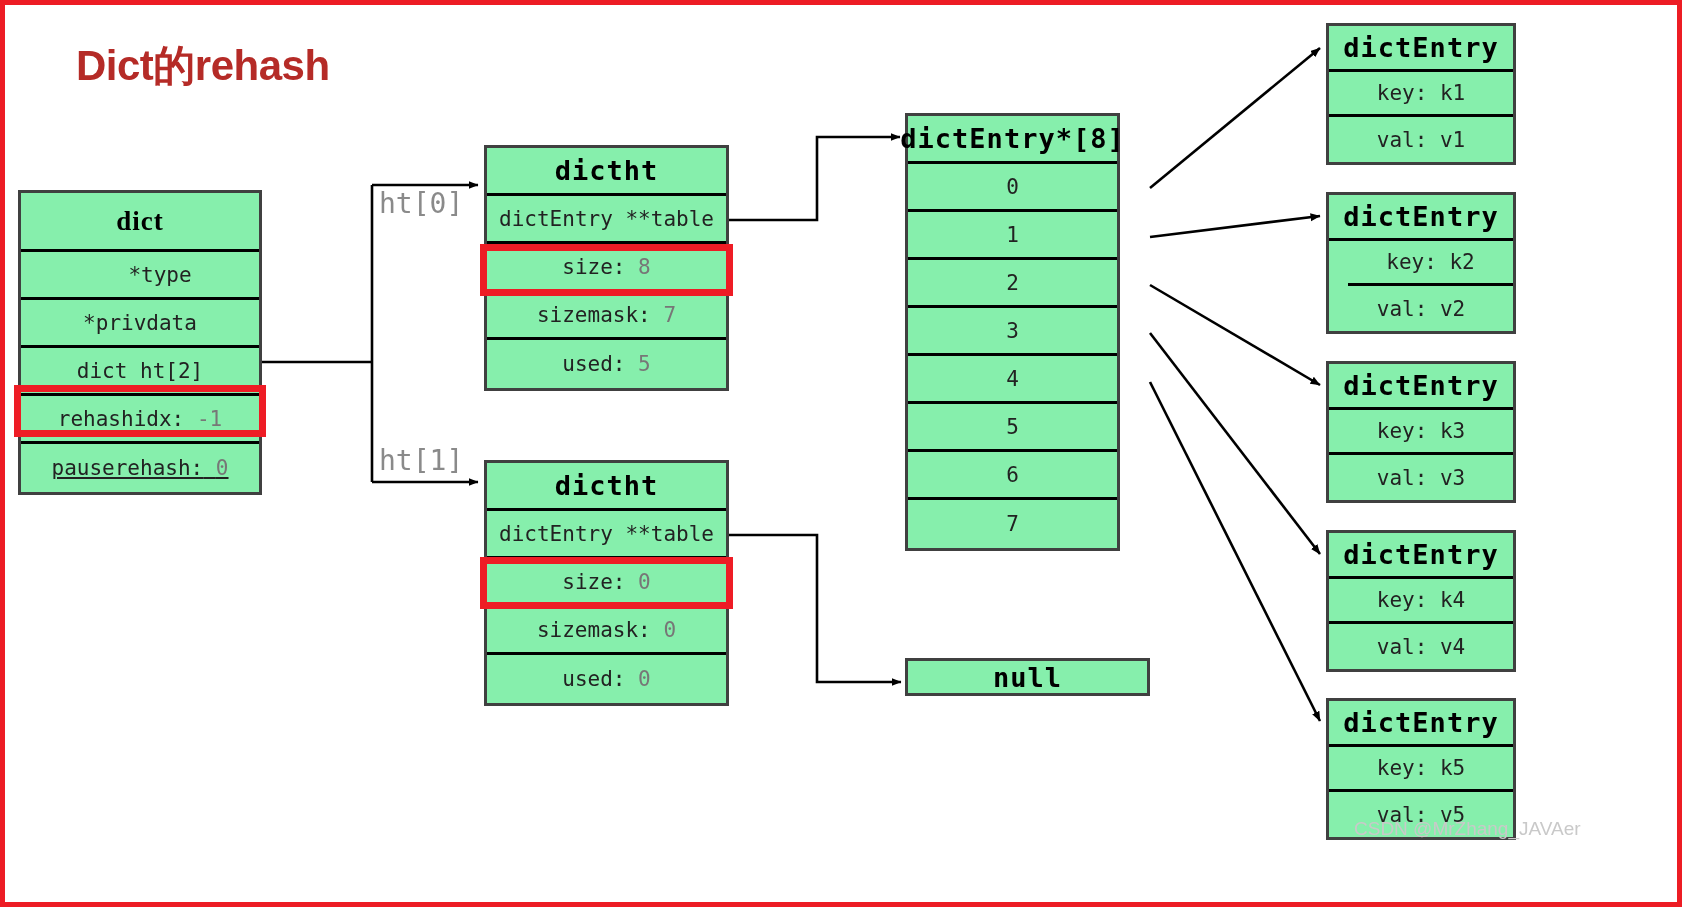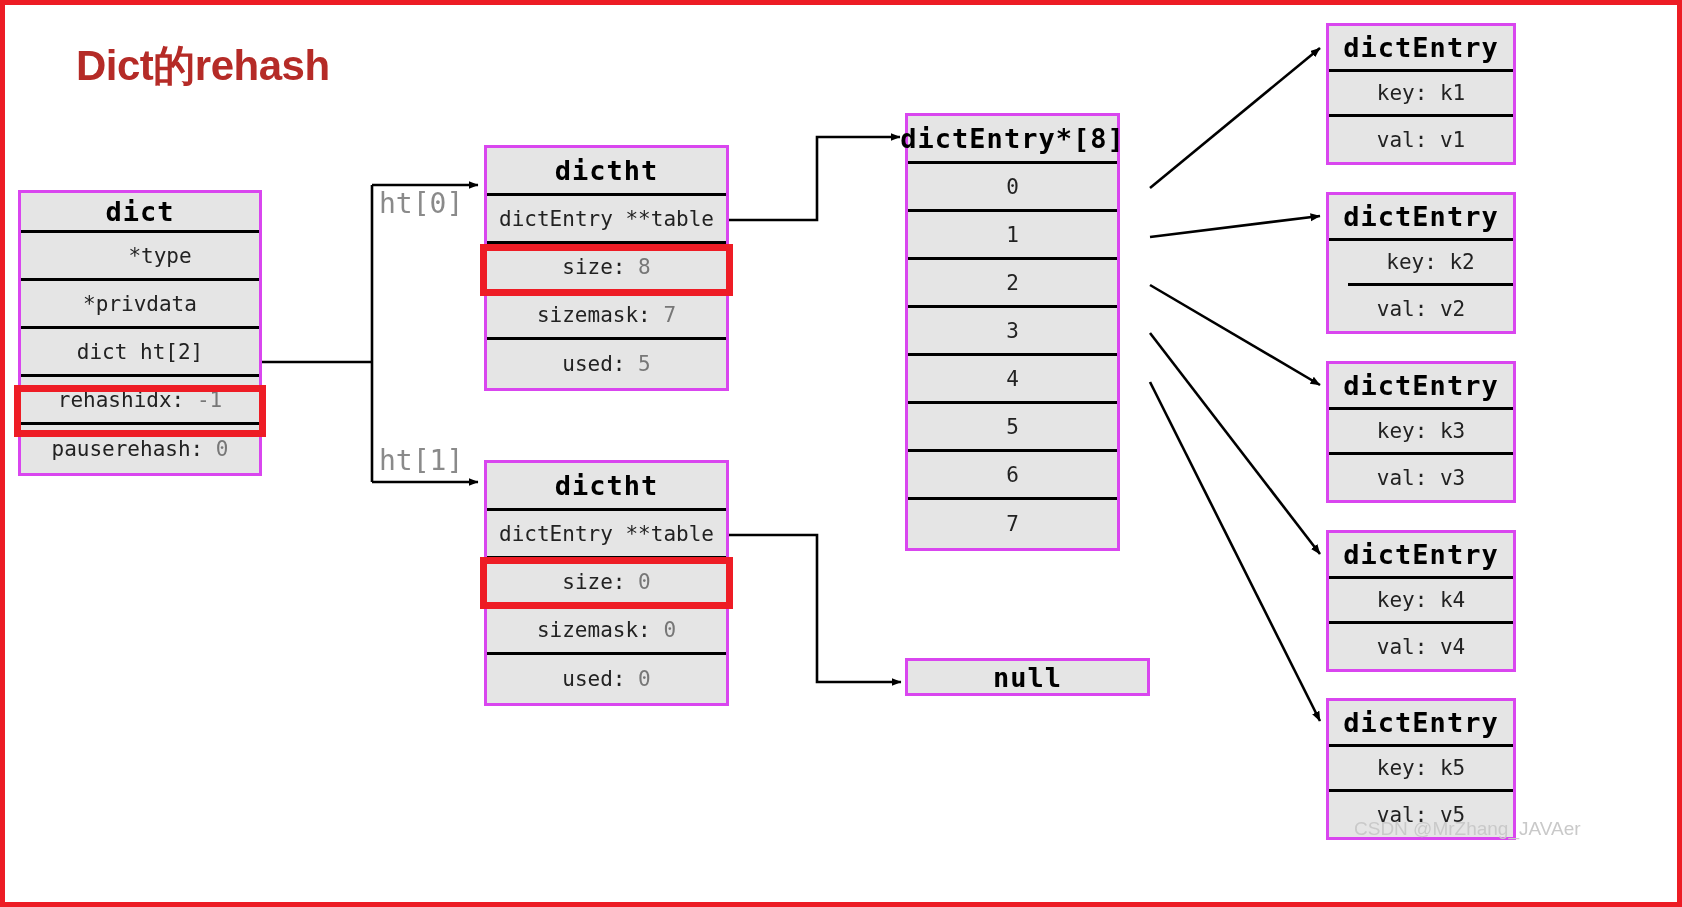--- a/index.html
+++ b/index.html
@@ -32,22 +32,22 @@
     font-weight: bold;
     font-size: 42px;
     color: #b52b27;
     letter-spacing: -0.5px;
     white-space: nowrap;
   }
   
   .box {
     position: absolute;
     box-sizing: border-box;
-    border: 3px solid #d946ef;
-    background: #e5e5e5;
+    border: 3px solid #404040;
+    background: #86efac;
   }
   .row {
     box-sizing: border-box;
     display: flex;
     align-items: center;
     justify-content: center;
     font-size: 21px;
     color: #222;
     white-space: nowrap;
     border-bottom: 3px solid #000;
@@ -119,36 +119,36 @@
 
       <path d="M1150,188 L1320,48" marker-end="url(#arw)"></path>
       <path d="M1150,237 L1320,216" marker-end="url(#arw)"></path>
       <path d="M1150,285 L1320,385" marker-end="url(#arw)"></path>
       <path d="M1150,333 L1320,554" marker-end="url(#arw)"></path>
       <path d="M1150,382 L1320,721" marker-end="url(#arw)"></path>
     </g>
   </svg>
 
   <div class="box" style="left:18px; top:190px; width:244px;">
-    <div class="row head" style="height:40px;">dict</div>
+    <div class="row head" style="height:59px;font-family:Liberation Serif, serif;">dict</div>
     <div class="row" style="height:48px;padding-left:40px;">
       <span>*type</span>
     </div>
     <div class="row" style="height:48px;">
       <span>*privdata</span>
     </div>
     <div class="row" style="height:48px;">
       <span>dict ht[2]</span>
     </div>
     <div class="row" style="height:48px;">
       <span>rehashidx:</span>
       <span>&nbsp;</span>
       <span class="val">-1</span>
     </div>
-    <div class="row" style="height:48px;">
+    <div class="row" style="height:48px;text-decoration:underline;">
       <span>pauserehash:</span>
       <span>&nbsp;</span>
       <span class="val">0</span>
     </div>
   </div>
   <div class="hl-frame" style="left:14px; top:385px; width:252px; height:52px;"></div>
 
   <div class="htlabel" style="left:379px; top:187px;">ht[0]</div>
   <div class="htlabel" style="left:379px; top:444px;">ht[1]</div>
 

